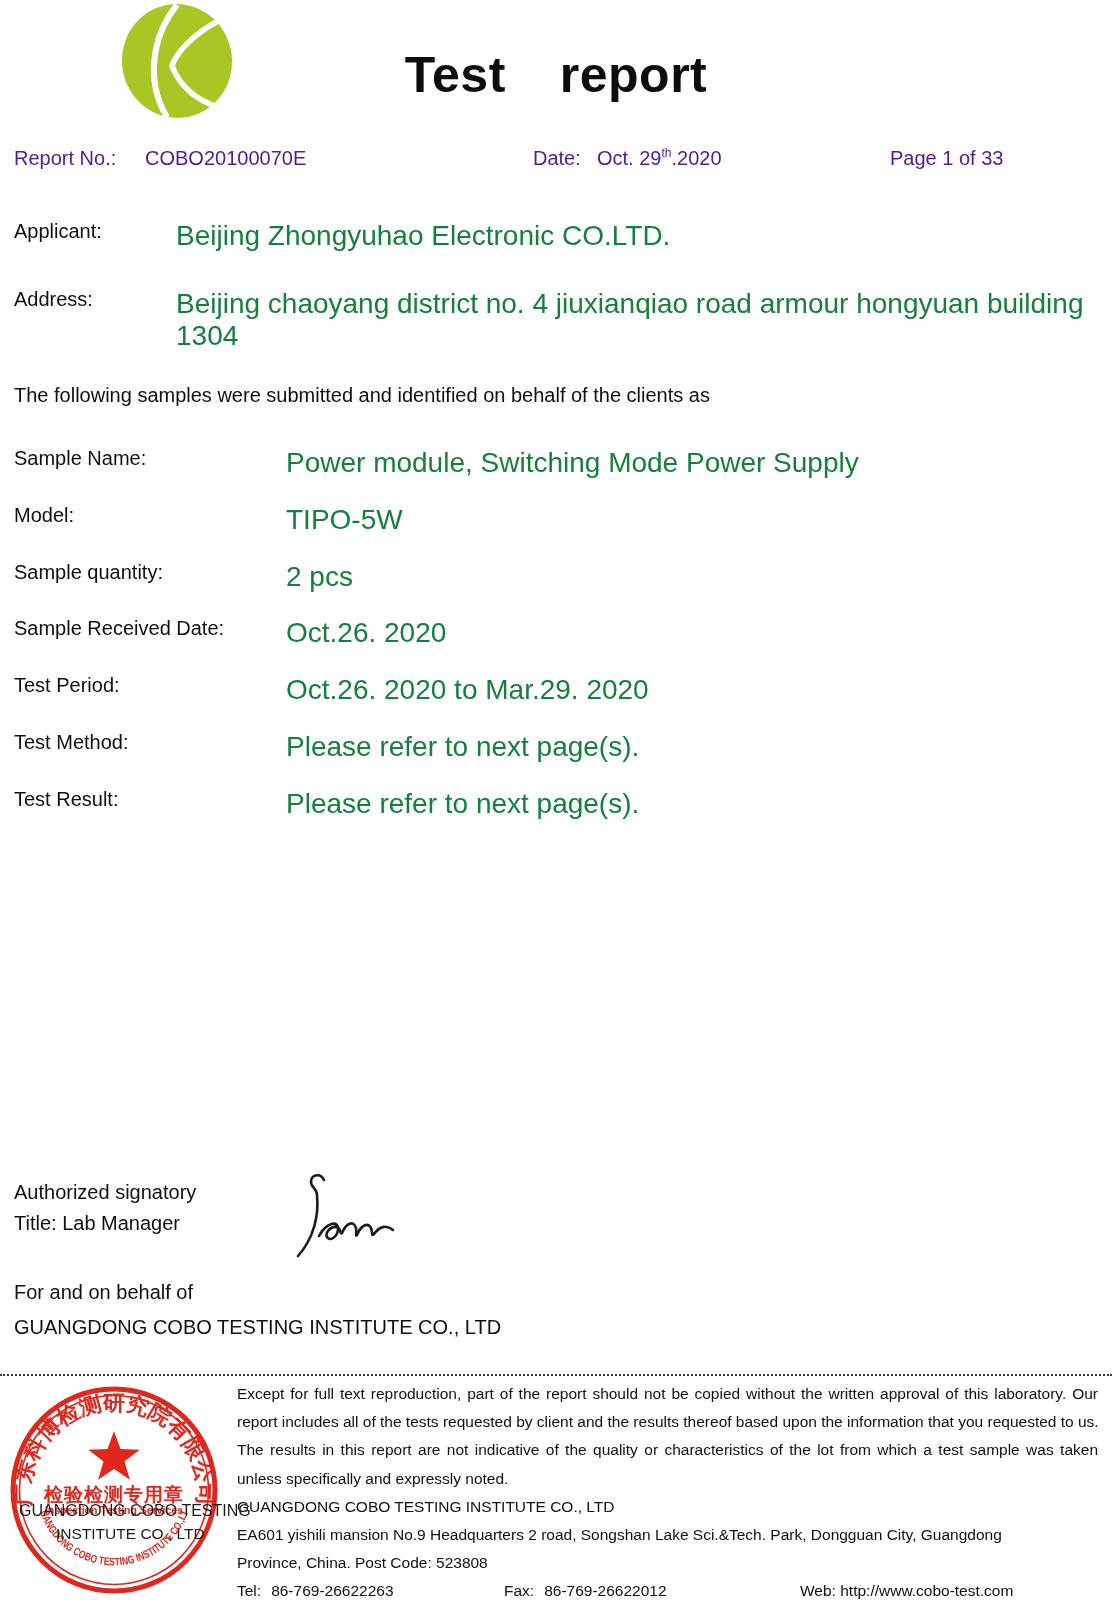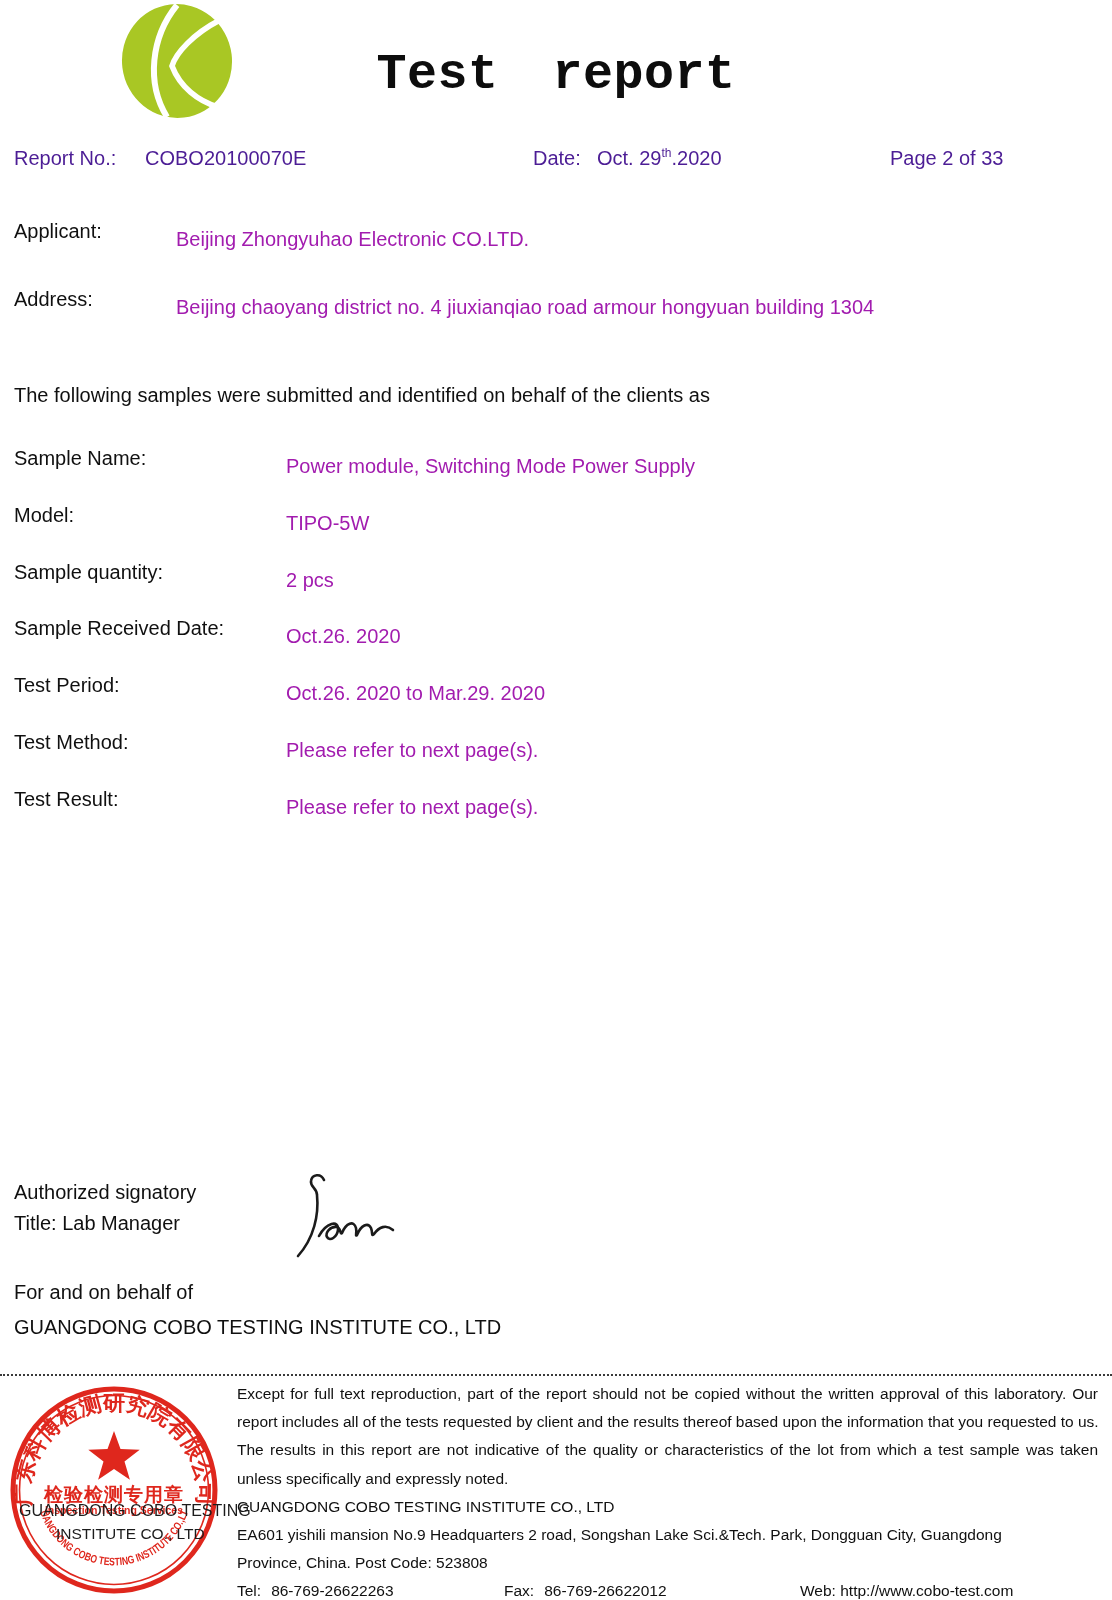--- a/index.html
+++ b/index.html
@@ -4,27 +4,27 @@
 <style>
   html,body{margin:0;padding:0;background:#fff;}
   #page{
     position:relative; width:1112px; height:1600px; background:#ffffff;
     font-family:"Liberation Sans","DejaVu Sans",sans-serif; color:#111;
     overflow:hidden;
   }
   .abs{position:absolute;}
   
   #title{top:46px;left:0;width:1112px;display:flex;justify-content:center;gap:54px;
-    font-size:50px;font-weight:700;color:#0d0d0d;letter-spacing:0.5px;font-family:Liberation Mono, monospace;}
+    font-size:50px;font-weight:700;color:#0d0d0d;letter-spacing:0.5px;}
   
   .h-row{font-size:20px;color:#4c1d95;}
   sup.ord{font-size:12px;vertical-align:super;line-height:0;}
   
   .lbl{font-size:20px;color:#101010;}
-  .val{font-size:20px;color:#a21caf;margin-top:8px;}
+  .val{font-size:28px;color:#15803d;}
   
   #sig-svg path{fill:none;stroke:#1b1b1b;stroke-width:2.6;stroke-linecap:round;stroke-linejoin:round;}
   
   #dotted-rule{top:1374px;left:0;width:1112px;border-top:2px dotted #3a3a3a;height:0;}
   #footer-text{top:1380px;left:237px;width:861px;font-size:15.5px;line-height:28.2px;color:#101010;}
   .disc-line{text-align:justify;text-align-last:justify;white-space:nowrap;}
   .disc-line.last{text-align-last:left;white-space:normal;}
   .info-line{text-align:left;}
   #contact-row{position:relative;height:29px;}
   #contact-row .slot{position:absolute;top:0;white-space:nowrap;}
@@ -48,21 +48,21 @@
 
   <div id="title" class="abs">
     <span>Test</span>
     <span>report</span>
   </div>
 
   <div class="abs h-row" style="left:14px;top:147px;">Report No.:</div>
   <div class="abs h-row" style="left:145px;top:147px;">COBO20100070E</div>
   <div class="abs h-row" style="left:533px;top:147px;">Date:</div>
   <div class="abs h-row" style="left:597px;top:147px;"><span>Oct. 29</span><sup class="ord">th</sup><span>.2020</span></div>
-  <div class="abs h-row" style="left:890px;top:147px;">Page 2 of 33</div>
+  <div class="abs h-row" style="left:890px;top:147px;">Page 1 of 33</div>
 
   <div class="abs lbl" style="left:14px;top:220px;">Applicant:</div>
   <div class="abs val" style="left:176px;top:220px;">Beijing Zhongyuhao Electronic CO.LTD.</div>
   <div class="abs lbl" style="left:14px;top:288px;">Address:</div>
   <div class="abs val" style="left:176px;top:288px;">Beijing chaoyang district no. 4 jiuxianqiao road armour hongyuan building 1304</div>
 
   <div class="abs lbl" style="left:14px;top:384px;">The following samples were submitted and identified on behalf of the clients as</div>
 
   <div class="abs lbl" style="left:14px;top:447px;">Sample Name:</div>
   <div class="abs val" style="left:286px;top:447px;">Power module, Switching Mode Power Supply</div>

